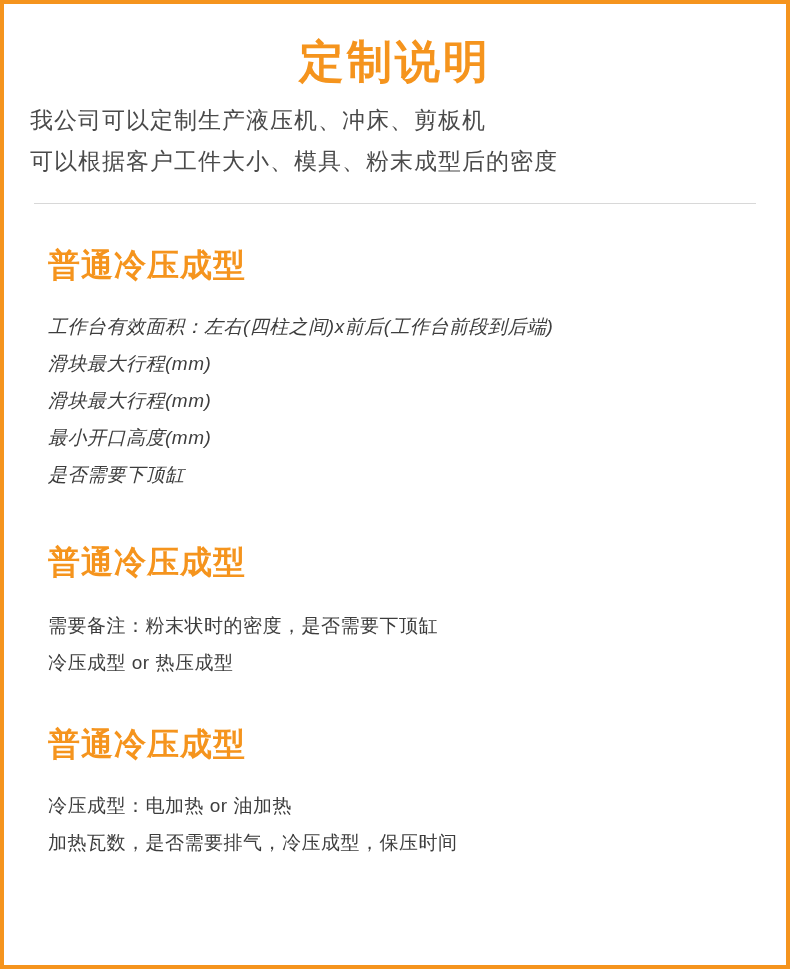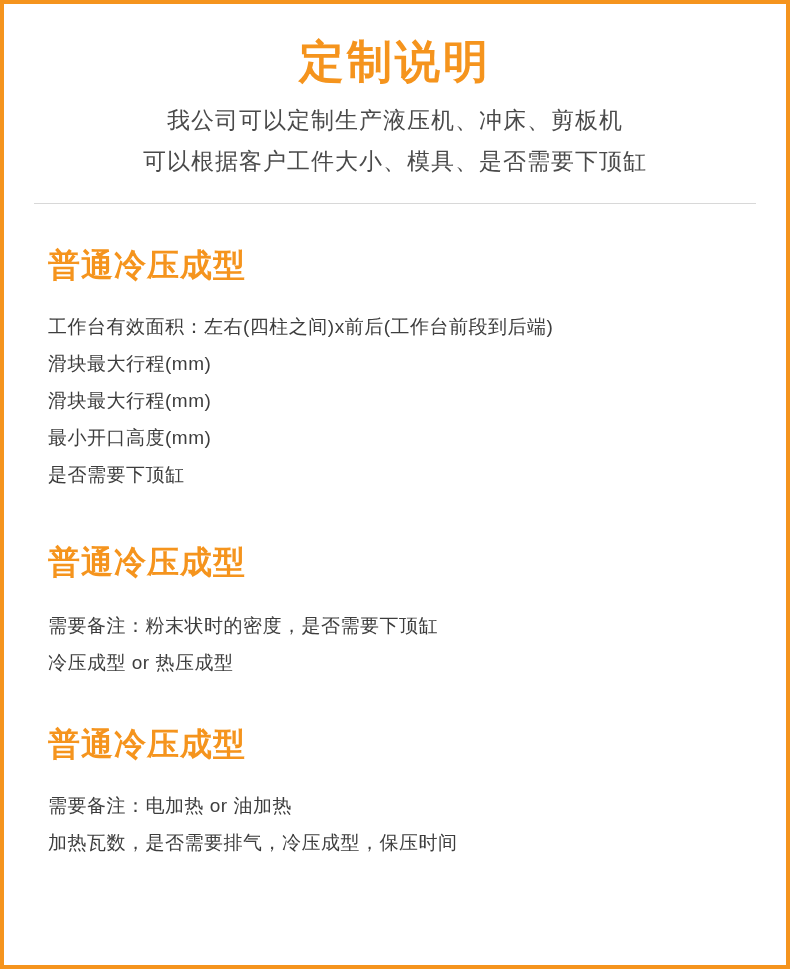--- a/index.html
+++ b/index.html
@@ -31,21 +31,20 @@
   .title {
     text-align: center;
     color: #F5941D;
     font-size: 45px;
     font-weight: bold;
     letter-spacing: 3px;
     line-height: 1.25;
     margin: 12px 0 6px 0;
   }
   .subtitle {
-    text-align: center;
     color: #4a4a4a;
     font-size: 23px;
     line-height: 1.75;
     letter-spacing: 1px;
     margin: 10px 0 0 0;
     font-weight: normal;
   }
   .divider {
     height: 1px;
     background: #d8d8d8;
@@ -65,35 +64,35 @@
   }
   .line {
     font-size: 19px;
     color: #3d3d3d;
     line-height: 1.95;
     letter-spacing: 0.5px;
   }
   .sec-1 { margin-top: 40px; }
   .sec-2 { margin-top: 48px; }
   .sec-3 { margin-top: 42px; }
-  .sec-1 .section-lines { margin-top: 20px; }
+  .sec-1 .section-lines { margin-top: 20px; font-style: italic; }
   .sec-2 .section-lines { margin-top: 22px; }
   .sec-3 .section-lines { margin-top: 20px; }
 </style>
 </head>
 <body>
 
 <div class="page">
   <div class="inner">
 
     <div class="title">定制说明</div>
 
     <div class="subtitle">
       <div>我公司可以定制生产液压机、冲床、剪板机</div>
-      <div>可以根据客户工件大小、模具、是否需要下顶缸</div>
+      <div>可以根据客户工件大小、模具、粉末成型后的密度</div>
     </div>
 
     <div class="divider"></div>
 
     <div class="section sec-1">
       <div class="section-title">普通冷压成型</div>
       <div class="section-lines">
         <div class="line">工作台有效面积：左右(四柱之间)x前后(工作台前段到后端)</div>
         <div class="line">滑块最大行程(mm)</div>
         <div class="line">滑块最大行程(mm)</div>
@@ -106,19 +105,19 @@
       <div class="section-title">普通冷压成型</div>
       <div class="section-lines">
         <div class="line">需要备注：粉末状时的密度，是否需要下顶缸</div>
         <div class="line">冷压成型 or 热压成型</div>
       </div>
     </div>
 
     <div class="section sec-3">
       <div class="section-title">普通冷压成型</div>
       <div class="section-lines">
-        <div class="line">需要备注：电加热 or 油加热</div>
+        <div class="line">冷压成型：电加热 or 油加热</div>
         <div class="line">加热瓦数，是否需要排气，冷压成型，保压时间</div>
       </div>
     </div>
 
   </div>
 </div>
 
 </body></html>

